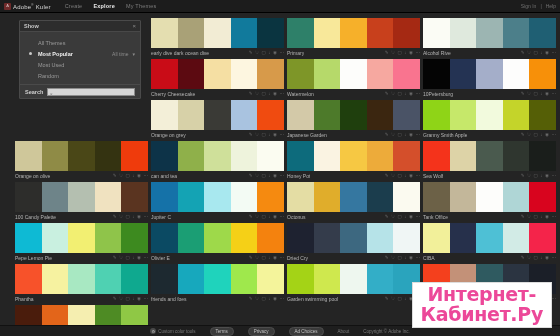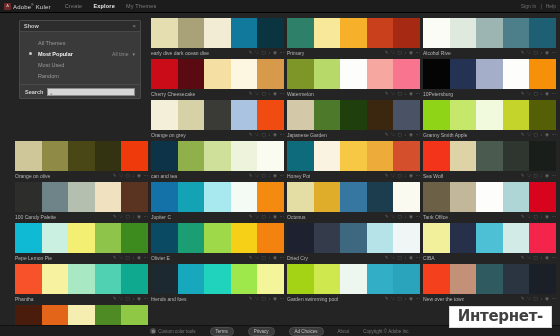--- a/index.html
+++ b/index.html
@@ -106,21 +106,21 @@
 
   
   .watermark {
     position:absolute; right:8px; bottom:8px;
     background:#fff; padding:2px 8px;
     text-align:center; line-height:1.05;
     border:1px solid #ddd;
   }
   .watermark .l1, .watermark .l2 {
     font-family:"DejaVu Sans", sans-serif; font-weight:bold;
-    font-size:15px; color:#404040; letter-spacing:-.3px; display:block;
+    font-size:19px; color:#ec4899; letter-spacing:-.3px; display:block;
   }
 </style>
 </head>
 <body>
 
 <div id="app">
 
   <div class="topbar">
     <div class="brand">
       <div class="brand-mark">A</div>
@@ -692,15 +692,16 @@
     </div>
     <div class="f-pill">Terms</div>
     <div class="f-pill">Privacy</div>
     <div class="f-pill">Ad Choices</div>
     <div class="f-item">About</div>
     <div class="f-item">Copyright © Adobe Inc.</div>
   </div>
 
   <div class="watermark">
     <span class="l1">Интернет-</span>
+    <span class="l2">Кабинет.Ру</span>
   </div>
 
 </div>
 
 </body></html>

